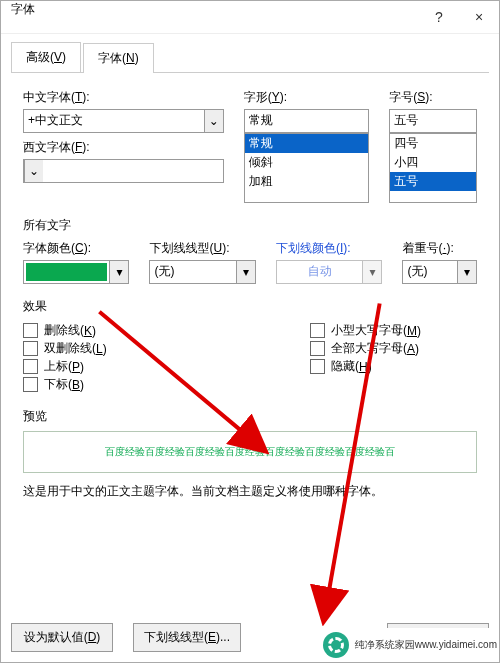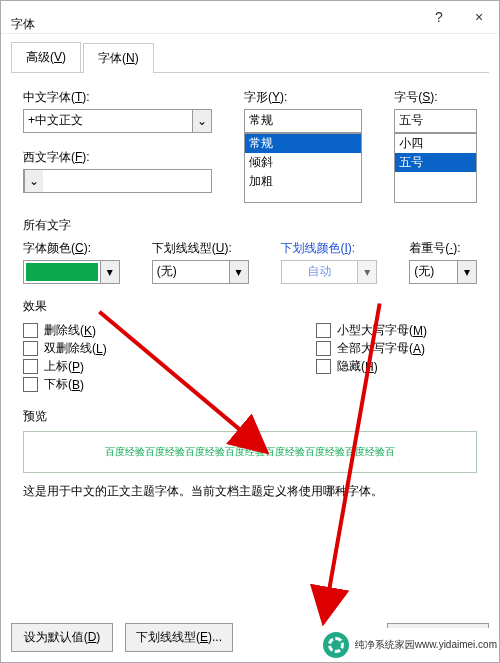--- a/index.html
+++ b/index.html
@@ -1,43 +1,43 @@
 <!DOCTYPE html>
 <html><head>
 <meta charset="utf-8">
 <style>
 html,body{margin:0;padding:0;font-family:"Microsoft YaHei","SimSun",sans-serif;font-size:12px;background:#fff;color:#000}
 .dialog{width:500px;height:663px;border:1px solid #aaa;position:relative;box-sizing:border-box;background:#fff;overflow:hidden}
-.titlebar{height:32px;background:#fff;display:flex;align-items:flex-end;padding:0 0 0 10px;border-bottom:1px solid #eee}
+.titlebar{height:32px;background:#fff;display:flex;align-items:flex-start;padding:0 0 0 10px;border-bottom:1px solid #eee}
 .titlebar .title{flex:1;font-size:12px}
 .titlebar .btn{width:40px;height:32px;display:flex;align-items:center;justify-content:center;font-size:14px;color:#333}
 .tabs{display:flex;margin:8px 10px 0 10px;border-bottom:1px solid #ccc}
 .tab{padding:6px 14px;border:1px solid #ccc;border-bottom:none;margin-right:2px;background:#fff;position:relative}
 .tab.active{background:#fff;top:1px}
 .body{padding:16px 22px 0 22px}
 label.sec{display:block;margin-bottom:3px}
 u.ul{text-decoration:underline}
-.row{display:flex;gap:32px}
+.row{display:flex;gap:20px}
 .col{flex:1}
 .combo, .cinput{display:flex;border:1px solid #999;height:22px;background:#fff}
 .combo .val, .cinput .val{flex:1;padding:2px 4px;overflow:hidden;white-space:nowrap}
 .combo .arrow, .cinput .arrow{width:18px;border-left:1px solid #999;display:flex;align-items:center;justify-content:center;background:#eee}
 .listbox{border:1px solid #999;height:68px;overflow-y:scroll;background:#fff}
 .listbox .item{padding:1px 4px}
 .listbox .item.sel{background:#0a64c8;color:#fff}
 .group-title{margin:14px 0 6px 0}
 .color-combo{display:flex;border:1px solid #999;height:22px}
 .color-swatch{flex:1;background:#0aa84f;margin:2px}
 .color-combo .arrow{width:18px;border-left:1px solid #999;display:flex;align-items:center;justify-content:center;background:#eee}
 .grayed{color:#1d4ed8}
 .chk{display:flex;align-items:center;margin:1px 0}
 .chkbox{width:13px;height:13px;border:1px solid #666;margin-right:6px;background:#fff}
 .preview{border:1px solid #b5c8b5;height:40px;display:flex;align-items:center;justify-content:center;color:#0aa84f;font-size:10px;overflow:hidden;white-space:nowrap;margin-top:4px}
 .note{margin:10px 0 0 0}
-.btnbar{position:absolute;bottom:10px;left:10px;right:10px;display:flex;gap:12px}
+.btnbar{position:absolute;bottom:10px;left:10px;right:10px;display:flex;gap:20px}
 .pushbtn{border:1px solid #999;background:#f0f0f0;padding:5px 10px;min-width:80px;text-align:center}
 .spacer{flex:1}
 .arrow1{position:absolute;left:165px;top:275px;transform:rotate(130deg);pointer-events:none}
 .arrow2{position:absolute;left:340px;top:300px;transform:rotate(10deg);pointer-events:none}
 .watermark{position:absolute;right:0;bottom:0;display:flex;align-items:center;gap:6px;background:#fff;padding:4px 2px}
 .wm-logo{width:26px;height:26px;background:#2a8;border-radius:50%;position:relative}
 .wm-logo::after{content:"";position:absolute;inset:5px;border:3px dashed #fff;border-radius:50%}
 .wm-text{display:flex;flex-direction:row;font-size:10px;color:#333;line-height:1.2}
 svg.arr{overflow:visible}
 </style>
@@ -64,21 +64,21 @@
   <div class="body">
 
     <div class="row">
       <div style="flex:1.6">
         <label class="sec"><span>中文字体(</span><u class="ul">T</u><span>):</span></label>
         <div class="combo">
           <div class="val">+中文正文</div>
           <div class="arrow">⌄</div>
         </div>
 
-        <label class="sec" style="margin-top:16px"><span>西文字体(</span><u class="ul">F</u><span>):</span></label>
+        <label class="sec" style="margin-top:6px"><span>西文字体(</span><u class="ul">F</u><span>):</span></label>
         <div class="combo">
           <div class="arrow">⌄</div>
         </div>
       </div>
 
       <div style="flex:1">
         <label class="sec"><span>字形(</span><u class="ul">Y</u><span>):</span></label>
         <div class="cinput">
             <div class="val">常规</div>
           </div>
@@ -88,20 +88,21 @@
           <div class="item">加粗</div>
         </div>
       </div>
 
       <div style="flex:0.7">
         <label class="sec"><span>字号(</span><u class="ul">S</u><span>):</span></label>
         <div class="cinput">
             <div class="val">五号</div>
           </div>
         <div class="listbox">
+          <div class="item">四号</div>
           <div class="item">小四</div>
           <div class="item sel">五号</div>
         </div>
       </div>
     </div>
 
     <div class="group-title">所有文字</div>
 
     <div class="row">
       <div class="col">

